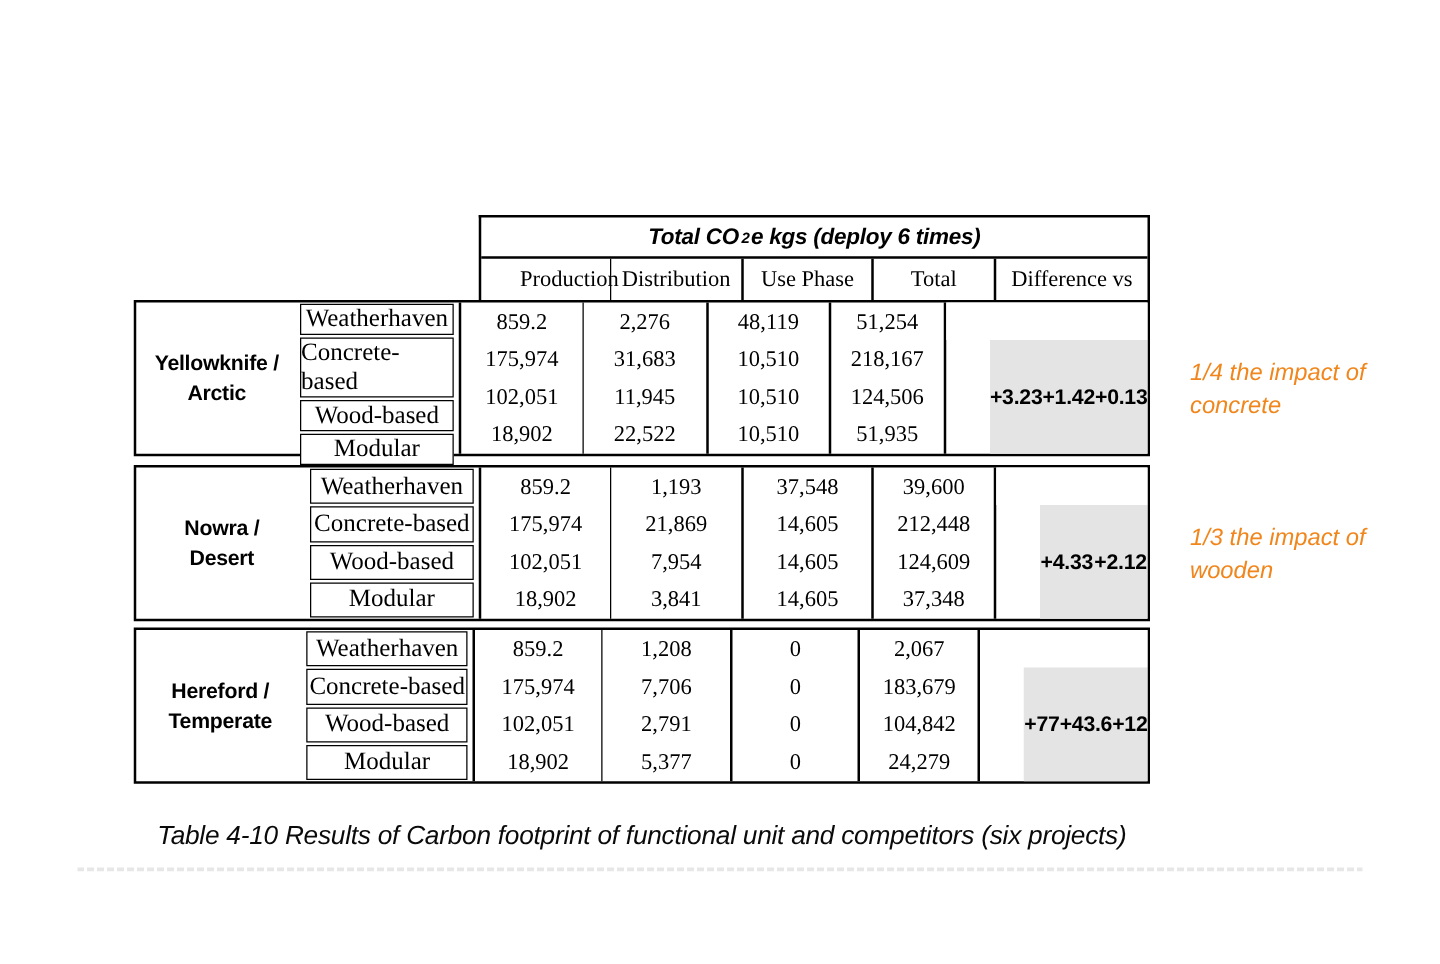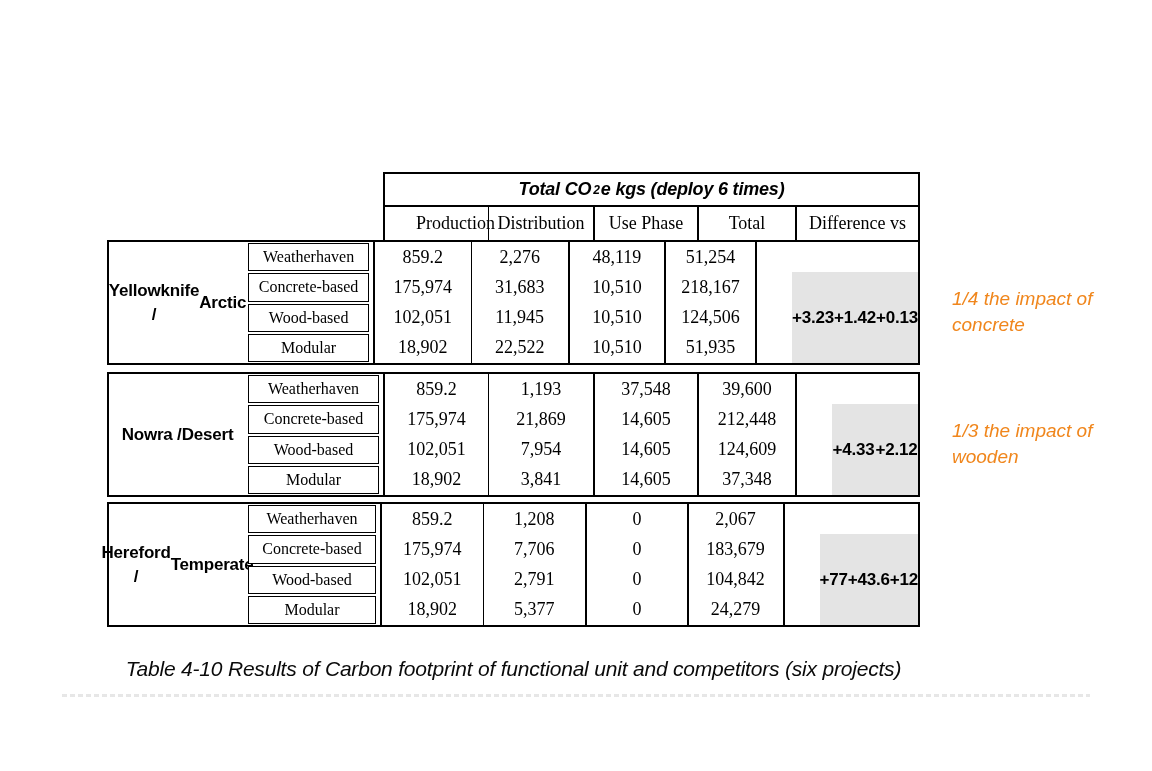--- a/index.html
+++ b/index.html
@@ -34,30 +34,30 @@
   .c-use{width:104px;border-left:2px solid #000;}
   .c-total{width:98px;border-left:2px solid #000;}
   .c-diff{flex:1;border-left:2px solid #000;}
   
   .group{
     position:absolute;left:107px;width:813px;height:125px;
     border:2px solid #000;box-sizing:border-box;display:flex;background:#fff;
   }
   .g1{top:240px}.g2{top:372px}.g3{top:502px}
   .glabel{
-    width:137px;display:flex;flex-direction:row;align-items:center;justify-content:center;
+    width:137px;display:flex;flex-direction:column;align-items:center;justify-content:center;
     font-weight:bold;font-size:17px;line-height:1.4;letter-spacing:-0.2px;text-align:center;
   }
   .gtypes{
     width:137px;display:flex;flex-direction:column;gap:2px;
     padding:1px 4px 1px 2px;box-sizing:border-box;
   }
   .type-cell{
     flex:1;border:1px solid #000;display:flex;align-items:center;justify-content:center;
-    font-family:"Liberation Serif",serif;font-size:16px;background:#fff;
+    font-family:"Liberation Serif",serif;font-size:20px;background:#fff;
   }
   .vcol{display:flex;flex-direction:column;box-sizing:border-box;}
   .b-prod{width:105px;border-left:2px solid #000;}
   .vcell{
     flex:1;display:flex;align-items:center;justify-content:center;
     font-family:"Liberation Serif",serif;font-size:18px;
   }
   .dcol{display:flex;flex-direction:column;box-sizing:border-box;}
   .dfirst{height:30px;background:#fff;}
   .dshade{flex:1;background:#E4E4E4;display:flex;margin-left:35px;}

